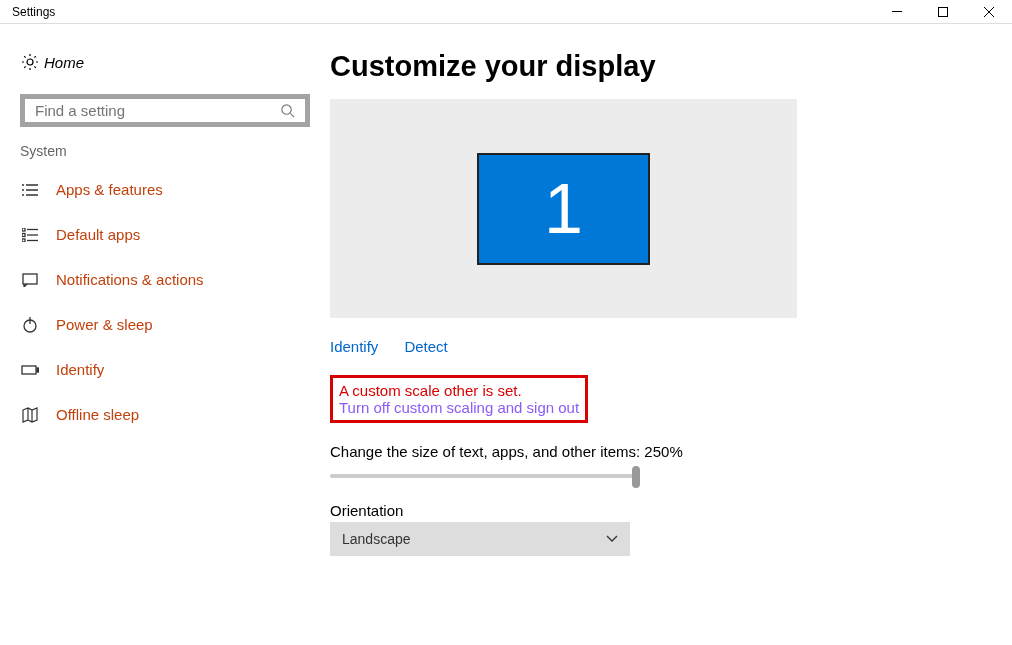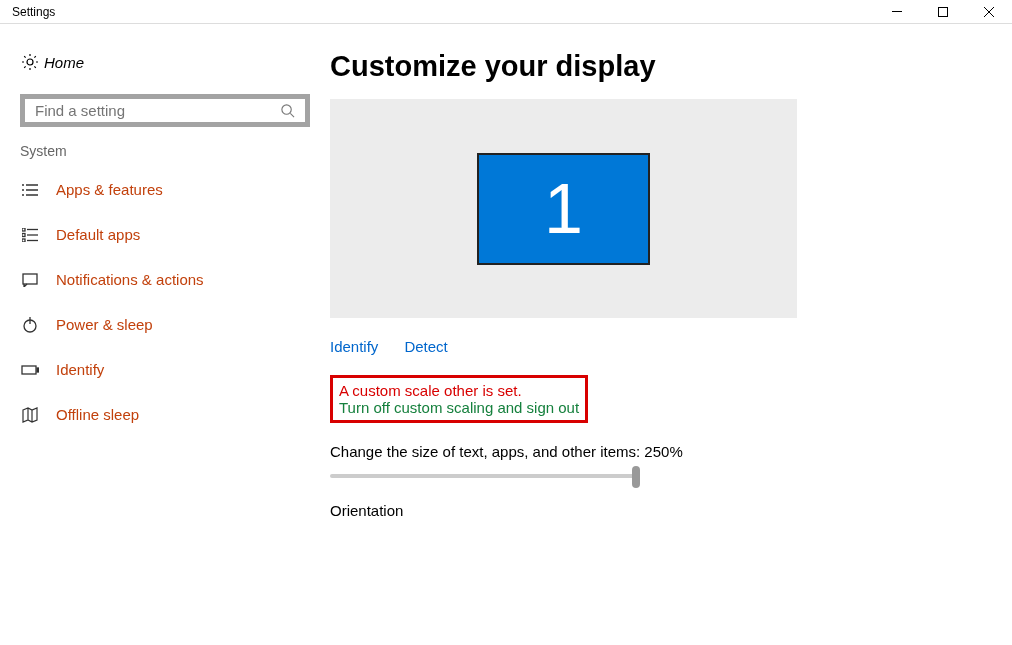--- a/index.html
+++ b/index.html
@@ -24,21 +24,21 @@
     .nav-item.selected .label { color:#0066cc; }
     .nav-item.selected .icon { color:#0066cc; }
     .content { flex:1; padding:26px 30px 0 0; }
     .content h1 { font-weight:700; font-size:29px; margin-bottom:16px; }
     .preview { width:467px; height:219px; background:#ececec; display:flex; align-items:center; justify-content:center; margin-bottom:20px; }
     .monitor { width:173px; height:112px; background:#0078d7; border:2px solid #222; color:#fff; display:flex; align-items:center; justify-content:center; font-size:70px; font-weight:300; }
     .idrow { display:flex; gap:26px; margin-bottom:20px; }
     .link { color:#0066cc; font-size:15px; cursor:pointer; }
     .warn-box { border:3px solid #d80000; padding:4px 6px; display:inline-block; margin-bottom:20px; }
     .warn-text { color:#d80000; font-size:15px; }
-    .warn-link { color:#15803d; font-size:15px; cursor:pointer; }
+    .warn-link { color:#8b5cf6; font-size:15px; cursor:pointer; }
     .scale-label { font-size:15px; margin-bottom:14px; }
     .slider { width:310px; height:4px; background:#ccc; border-radius:2px; position:relative; margin-bottom:24px; }
     .slider-thumb { position:absolute; right:0; top:-8px; width:8px; height:22px; background:#999; border-radius:4px; }
     .orient-label { font-size:15px; margin-bottom:3px; }
     .dropdown { width:300px; height:34px; background:#ddd; display:flex; align-items:center; justify-content:space-between; padding:0 12px; color:#333; font-size:14px; }
     svg { display:block; }
   </style>
 </head>
 <body>
 
@@ -172,14 +172,22 @@
       <div class="warn-text">A custom scale other is set.</div>
       <div class="warn-link">Turn off custom scaling and sign out</div>
     </div>
 
     <div class="scale-label">Change the size of text, apps, and other items: 250%</div>
     <div class="slider">
       <div class="slider-thumb"></div>
     </div>
 
     <div class="orient-label">Orientation</div>
+    <div class="dropdown">
+      <span>Landscape</span>
+      <span>
+        <svg width="12" height="8" viewBox="0 0 12 8" fill="none" stroke="currentColor" stroke-width="1.3">
+            <path d="M1 1l5 5 5-5"></path>
+          </svg>
+      </span>
+    </div>
   </div>
 </div>
 
 </body></html>

